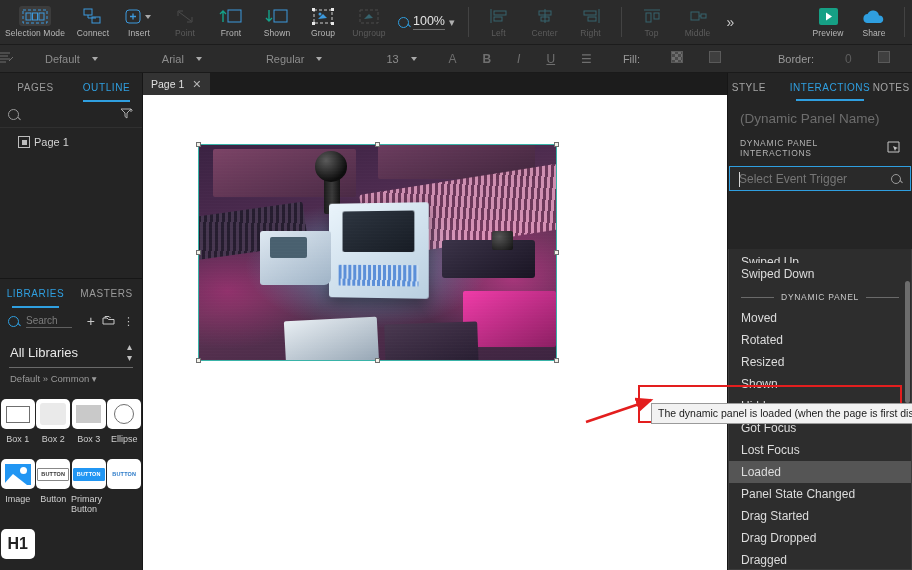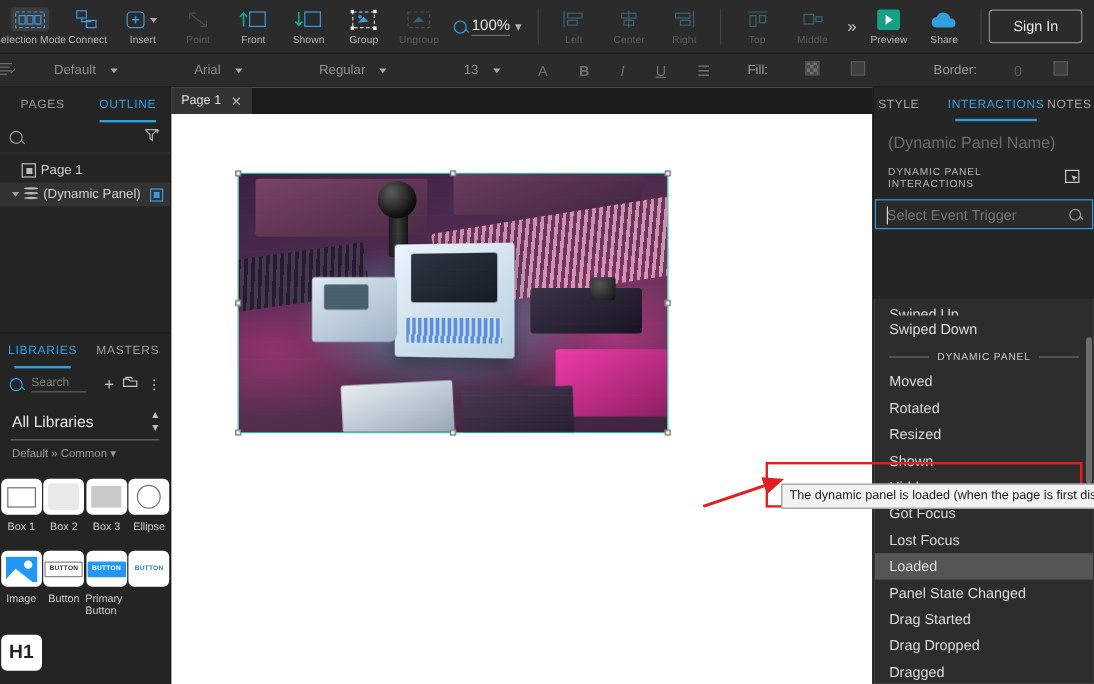--- a/index.html
+++ b/index.html
@@ -400,21 +400,20 @@
       <div class="ic">
         <svg width="26" height="17" viewBox="0 0 26 17">
             <path d="M6 15 a4.5 4.5 0 0 1 .6 -8.9 a6 6 0 0 1 11.4 1.3 a3.9 3.9 0 0 1 1.5 7.6 Z" fill="#2f9fe0"></path>
           </svg>
       </div>
       <div class="lb">Share</div>
     </div>
 
     <div class="tb-sep"></div>
 
-    <div class="signin">Sign In</div>
   </div>
 
   <div class="stylebar">
     <div class="sb-icon">
       <svg width="13" height="11" viewBox="0 0 13 11">
           <path d="M0 1h10M0 4h8M0 7h10M0 10h6" stroke="#6f6f6f"></path>
           <path d="M9 9 l4 -4" stroke="#6f6f6f"></path>
         </svg>
     </div>
     <div class="sb-drop" style="width:100px">
@@ -505,32 +504,20 @@
               <path d="M10 4 v-3 M8.5 2.5 L10 1 l1.5 1.5" stroke="#b0b0b0" fill="none"></path>
             </svg>
         </span>
       </div>
 
       <div class="tree">
         <div class="tnode" style="padding-left:8px">
           <span class="tarrow none"></span>
           <span class="ticon ic-page"></span>
           <span class="tlabel">Page 1</span>
-        </div>
-        <div class="tnode sel" style="padding-left:10px">
-          <span class="tarrow open"></span>
-          <span class="ticon ic-stack">
-              <i></i>
-              <i></i>
-              <i></i>
-            </span>
-          <span class="tlabel">(Dynamic Panel)</span>
-          <span class="tbadge">
-              <i></i>
-            </span>
         </div>
 
       </div>
 
       <div class="libpanel">
         <div class="tabrow">
           <div class="tab active">LIBRARIES</div>
           <div class="tab">MASTERS</div>
         </div>
         <div class="searchrow" style="border-bottom:none;gap:7px">

